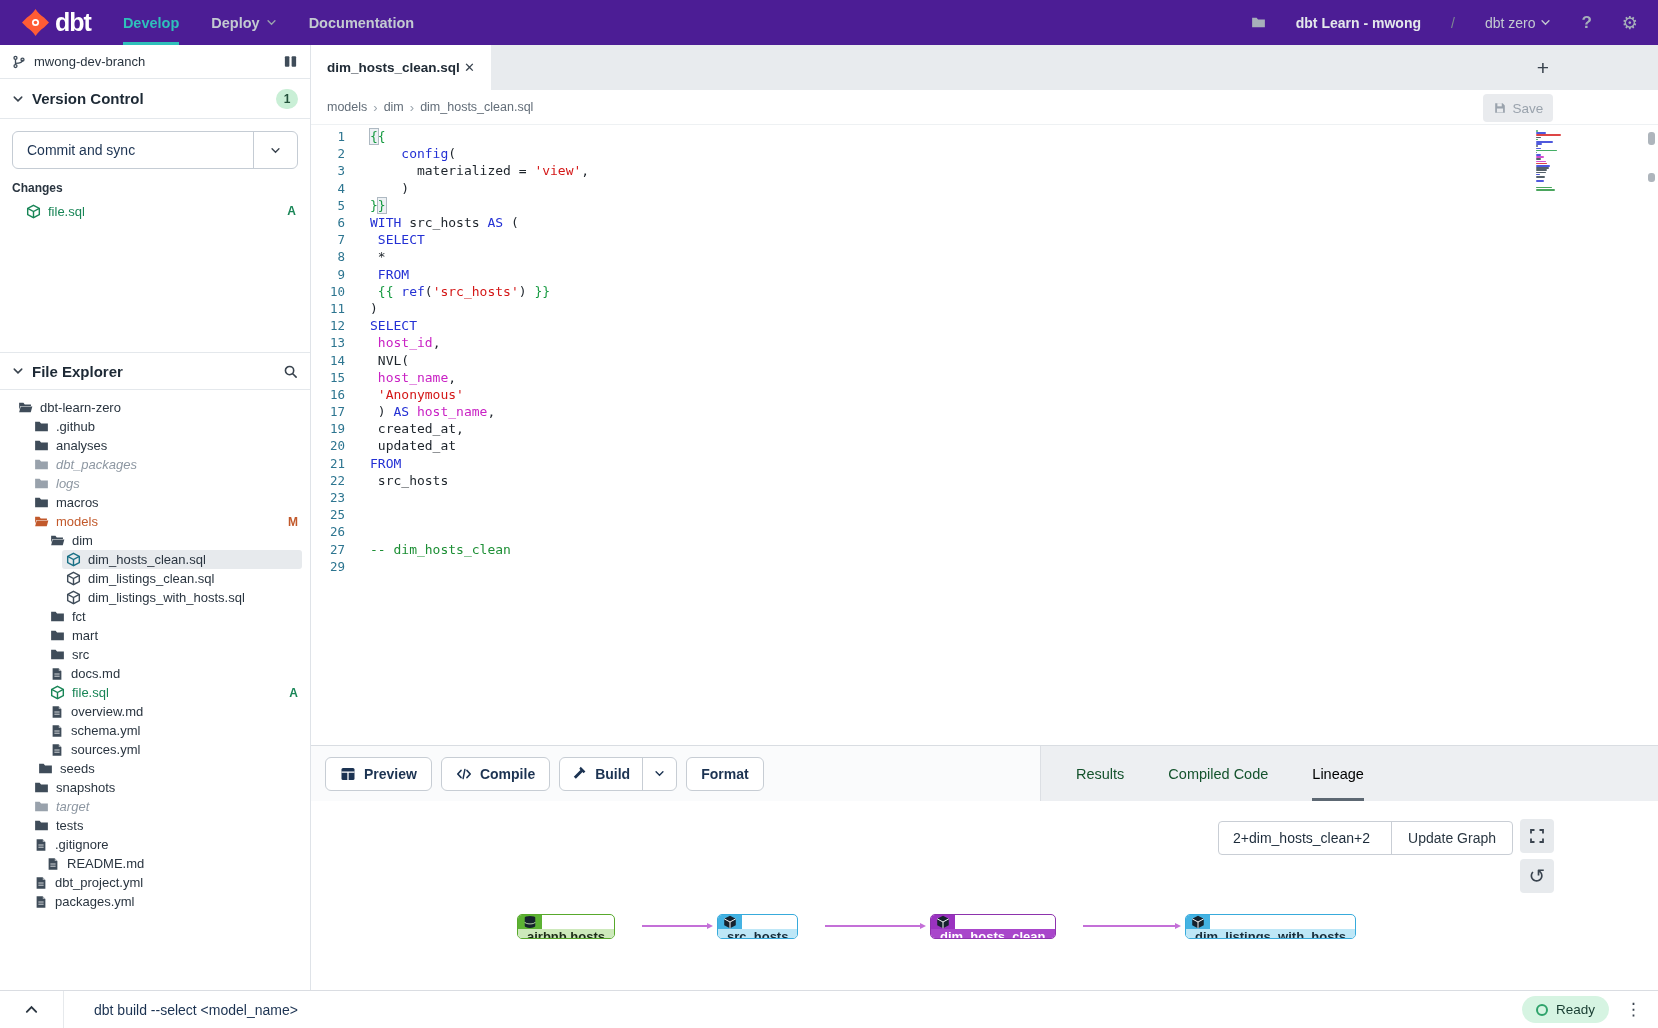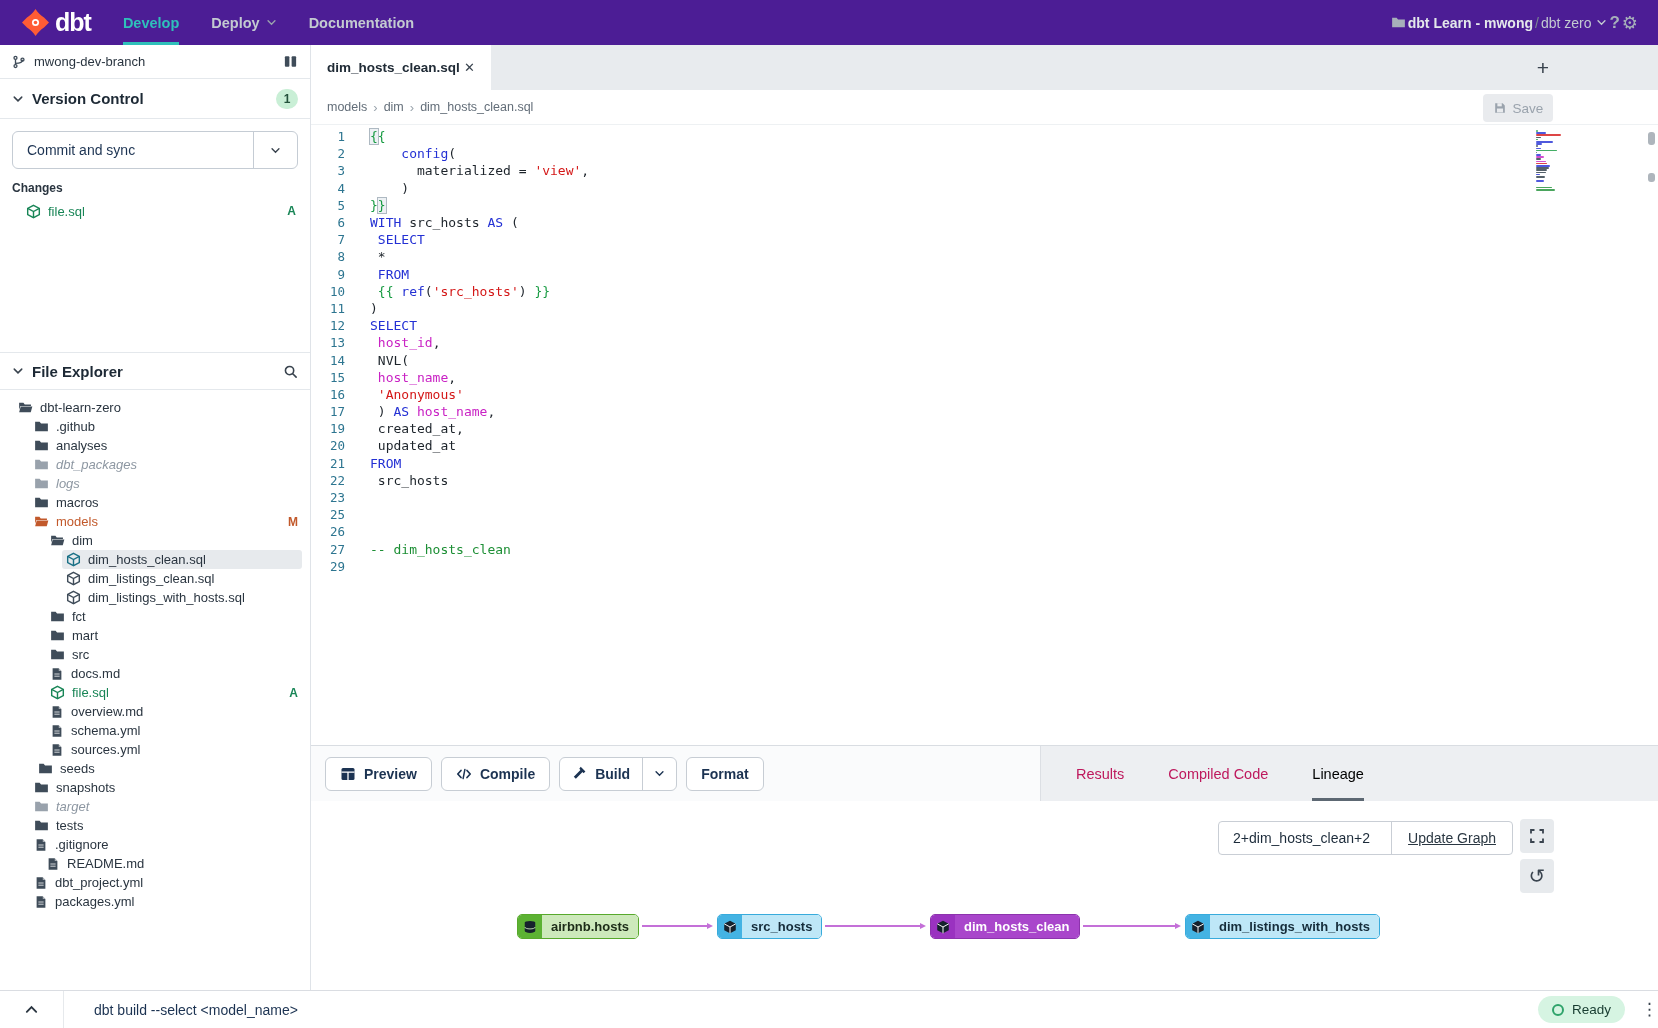--- a/index.html
+++ b/index.html
@@ -10,21 +10,21 @@
   
   #header { position:absolute; left:0; top:0; width:100%; height:45px;
             background:#4c1d95; display:flex; align-items:center; }
   .logo-wrap { display:flex; align-items:center; padding-left:22px; }
   .logo-mark { width:27px; height:27px; display:block; }
   .logo-text { color:#fff; font-weight:bold; font-size:25px; letter-spacing:-1px; margin-left:6px; }
   .nav-item { height:45px; display:flex; align-items:center; gap:6px; margin-left:32px;
               color:#c3cad1; font-size:14.5px; font-weight:bold; cursor:pointer; }
   .nav-item.active { color:#2fc0ba; box-shadow:inset 0 -3px 0 #2fc0ba; }
   .nav-item .chev { display:flex; color:#9aa3ad; }
-  #header-right { margin-left:auto; display:flex; align-items:center; gap:2px; padding-right:20px; }
+  #header-right { margin-left:auto; display:flex; align-items:center; gap:30px; padding-right:20px; }
   .hdr-icon { color:#a7b0ba; display:flex; align-items:center; }
   .proj-name { color:#e4e8eb; font-size:14px; font-weight:bold; }
   .proj-sep { color:#7d8792; font-size:14px; }
   .proj-env { color:#c3cad1; font-size:14px; display:flex; align-items:center; gap:5px; }
   .help-glyph { color:#a7b0ba; font-size:17px; font-weight:bold; }
 
   
   #sidebar { position:absolute; left:0; top:45px; width:311px; bottom:38px;
              background:#fff; border-right:1px solid #dfe3e8; display:flex; flex-direction:column; }
   #branch-row { height:34px; border-bottom:1px solid #e4e8ec; display:flex; align-items:center;
@@ -104,59 +104,59 @@
             font-size:14px; font-weight:bold; display:flex; align-items:center; gap:8px; padding:0 14px;
             cursor:pointer; font-family:"Liberation Sans",sans-serif; }
   .tb-btn .b-icon { display:flex; color:#1c3352; }
   #build-group { height:34px; border:1px solid #c7cdd4; border-radius:6px; background:#fff; display:flex; }
   #build-main { display:flex; align-items:center; gap:8px; padding:0 12px; font-size:14px; font-weight:bold;
                 color:#1c3352; cursor:pointer; }
   #build-caret { width:34px; border-left:1px solid #c7cdd4; display:flex; align-items:center;
                  justify-content:center; color:#1c3352; cursor:pointer; }
   #toolbar-right { flex:1; background:#edeff2; display:flex; }
   .bp-tab { height:100%; display:flex; align-items:center; margin-left:44px; font-size:14.5px;
-            color:#be185d; cursor:pointer; }
+            color:#14532d; cursor:pointer; }
   .bp-tab:first-child { margin-left:35px; }
   .bp-tab.active { color:#000000; box-shadow:inset 0 -3px 0 #5d6873;text-align:right; }
 
   
   #lineage { position:absolute; left:311px; top:801px; right:0; height:189px; background:#fff; }
   #filter-group { position:absolute; top:20px; right:145px; height:34px; display:flex;
                   border:1px solid #c9ced5; border-radius:4px; background:#fff; overflow:hidden; }
   #filter-input { width:172px; display:flex; align-items:center; padding:0 14px; font-size:14px; color:#1c2b3a; }
   #update-graph-btn { border-left:1px solid #c9ced5; display:flex; align-items:center; padding:0 16px;
-                      font-size:14px; color:#2a3742; cursor:pointer;text-decoration:underline; }
+                      font-size:14px; color:#2a3742; cursor:pointer; }
   .lin-side-btn { position:absolute; right:104px; width:34px; height:34px; background:#e7eaed;
                   border-radius:4px; display:flex; align-items:center; justify-content:center;
                   color:#3a444f; cursor:pointer; }
   #fullscreen-btn { top:18px; } #reset-btn { top:58px; }
   #lineage-graph { position:absolute; inset:0; }
   .lnode { position:absolute; top:113px; height:25px; display:flex; align-items:stretch;
            border-radius:5px; border:1.5px solid; overflow:hidden; font-size:13px; font-weight:bold;
-           cursor:pointer; }
+           cursor:pointer;flex-direction:column; }
   .lnode-icon { width:24px; display:flex; align-items:center; justify-content:center; }
   .lnode-label { padding:0 9px; display:flex; align-items:center; white-space:nowrap; }
   .n-green { border-color:#58a92c; } .n-green .lnode-icon { background:#5cb233; }
   .n-green .lnode-label { background:#cde9bb; color:#1c2b17; }
   .n-blue { border-color:#38abdc; } .n-blue .lnode-icon { background:#44b3e3; }
   .n-blue .lnode-label { background:#bee7f7; color:#152c3a; }
   .n-purple { border-color:#8d33ad; } .n-purple .lnode-icon { background:#9a32c0; }
   .n-purple .lnode-label { background:#a946cb; color:#fff; }
   .larrow { position:absolute; top:124px; height:2px; background:#c470d8; }
   .larrow::after { content:""; position:absolute; right:-5px; top:-2.5px; width:0; height:0;
                    border-left:6px solid #c470d8; border-top:3.5px solid transparent;
                    border-bottom:3.5px solid transparent; }
 
   
   #statusbar { position:absolute; left:0; bottom:0; width:100%; height:38px; background:#fff;
                border-top:1px solid #dadde2; display:flex; align-items:center; }
   #collapse-btn { width:64px; height:100%; border-right:1px solid #e6e9ec; display:flex;
                   align-items:center; justify-content:center; color:#2a3540; cursor:pointer; }
   #command-text { margin-left:30px; font-size:14px; color:#1c3352; }
-  #status-right { margin-left:auto; display:flex; align-items:center; gap:16px; padding-right:0; }
+  #status-right { margin-left:auto; display:flex; align-items:center; gap:16px; padding-right:16px; }
   #ready-pill { height:27px; border-radius:14px; background:#d6f4e2; display:flex; align-items:center;
                 gap:8px; padding:0 14px; font-size:13.5px; color:#173c30; }
   #ready-dot { width:12px; height:12px; border:2px solid #2fa36b; border-radius:50%; }
   .kebab { font-size:17px; color:#39434e; cursor:pointer; }
 </style>
 </head>
 <body>
 
 <div id="header">
   <div class="logo-wrap">

